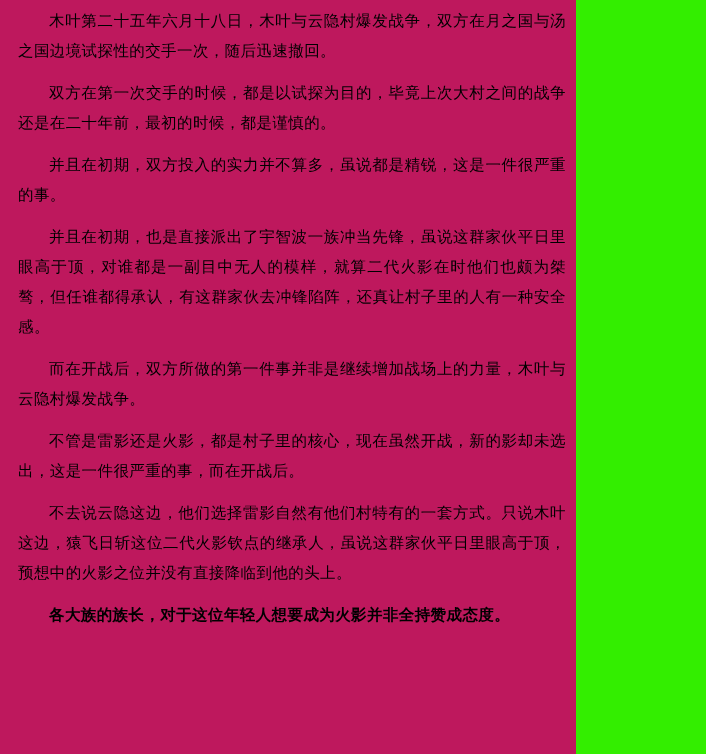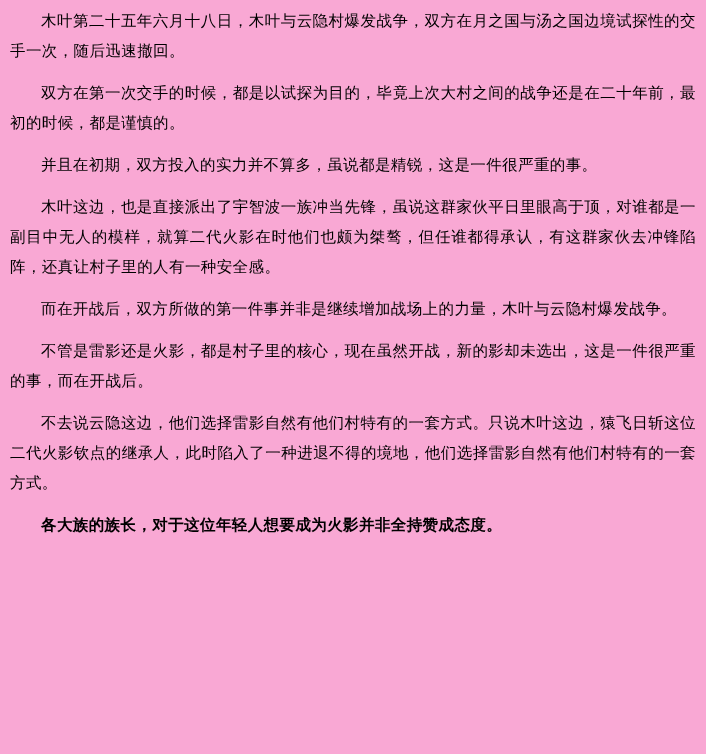--- a/index.html
+++ b/index.html
@@ -7,25 +7,25 @@
     padding: 0;
   }
   body {
     width: 706px;
     height: 754px;
     background: #33ee00;
     font-family: "DejaVu Sans", sans-serif;
     overflow: hidden;
   }
   #page {
-    width: 706px;
+    width: 576px;
     height: 754px;
-    background: #f9a8d4;
+    background: #be185d;
     box-sizing: border-box;
-    padding: 6px 10px 0 10px;
+    padding: 6px 10px 0 18px;
   }
   .para {
     color: #000000;
     font-size: 15.5px;
     line-height: 30px;
     text-align: justify;
     text-justify: inter-ideograph;
     margin: 0 0 12px 0;
     text-indent: 2em;
     letter-spacing: 0.4px;
@@ -36,18 +36,18 @@
     font-weight: bold;
   }
 </style>
 </head>
 <body>
 
 <div id="page">
   <p class="para">木叶第二十五年六月十八日，木叶与云隐村爆发战争，双方在月之国与汤之国边境试探性的交手一次，随后迅速撤回。</p>
   <p class="para">双方在第一次交手的时候，都是以试探为目的，毕竟上次大村之间的战争还是在二十年前，最初的时候，都是谨慎的。</p>
   <p class="para">并且在初期，双方投入的实力并不算多，虽说都是精锐，这是一件很严重的事。</p>
-  <p class="para">木叶这边，也是直接派出了宇智波一族冲当先锋，虽说这群家伙平日里眼高于顶，对谁都是一副目中无人的模样，就算二代火影在时他们也颇为桀骜，但任谁都得承认，有这群家伙去冲锋陷阵，还真让村子里的人有一种安全感。</p>
+  <p class="para">并且在初期，也是直接派出了宇智波一族冲当先锋，虽说这群家伙平日里眼高于顶，对谁都是一副目中无人的模样，就算二代火影在时他们也颇为桀骜，但任谁都得承认，有这群家伙去冲锋陷阵，还真让村子里的人有一种安全感。</p>
   <p class="para">而在开战后，双方所做的第一件事并非是继续增加战场上的力量，木叶与云隐村爆发战争。</p>
   <p class="para">不管是雷影还是火影，都是村子里的核心，现在虽然开战，新的影却未选出，这是一件很严重的事，而在开战后。</p>
-  <p class="para">不去说云隐这边，他们选择雷影自然有他们村特有的一套方式。只说木叶这边，猿飞日斩这位二代火影钦点的继承人，此时陷入了一种进退不得的境地，他们选择雷影自然有他们村特有的一套方式。</p>
+  <p class="para">不去说云隐这边，他们选择雷影自然有他们村特有的一套方式。只说木叶这边，猿飞日斩这位二代火影钦点的继承人，虽说这群家伙平日里眼高于顶，预想中的火影之位并没有直接降临到他的头上。</p>
   <p class="para">各大族的族长，对于这位年轻人想要成为火影并非全持赞成态度。</p>
 </div>
 
 </body></html>

